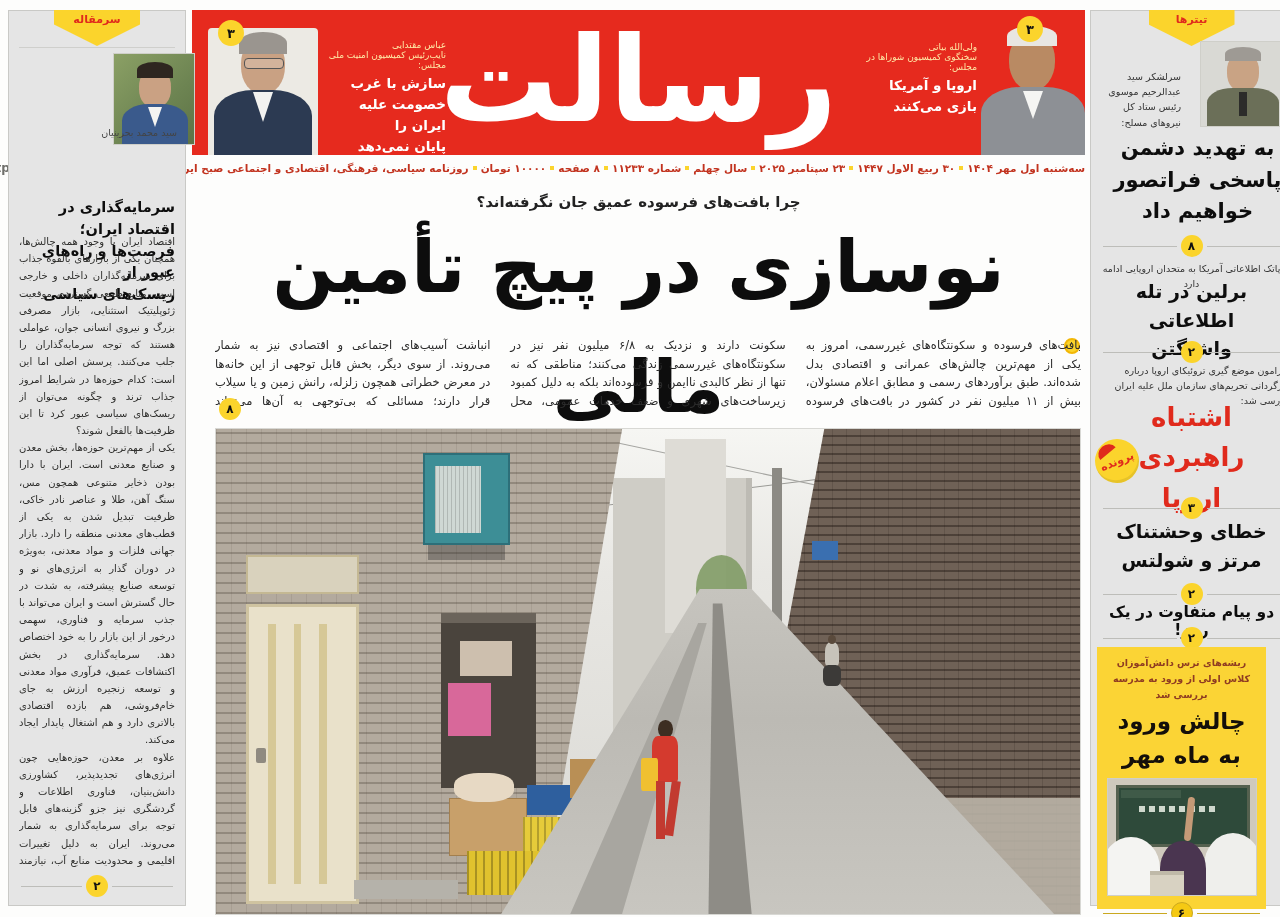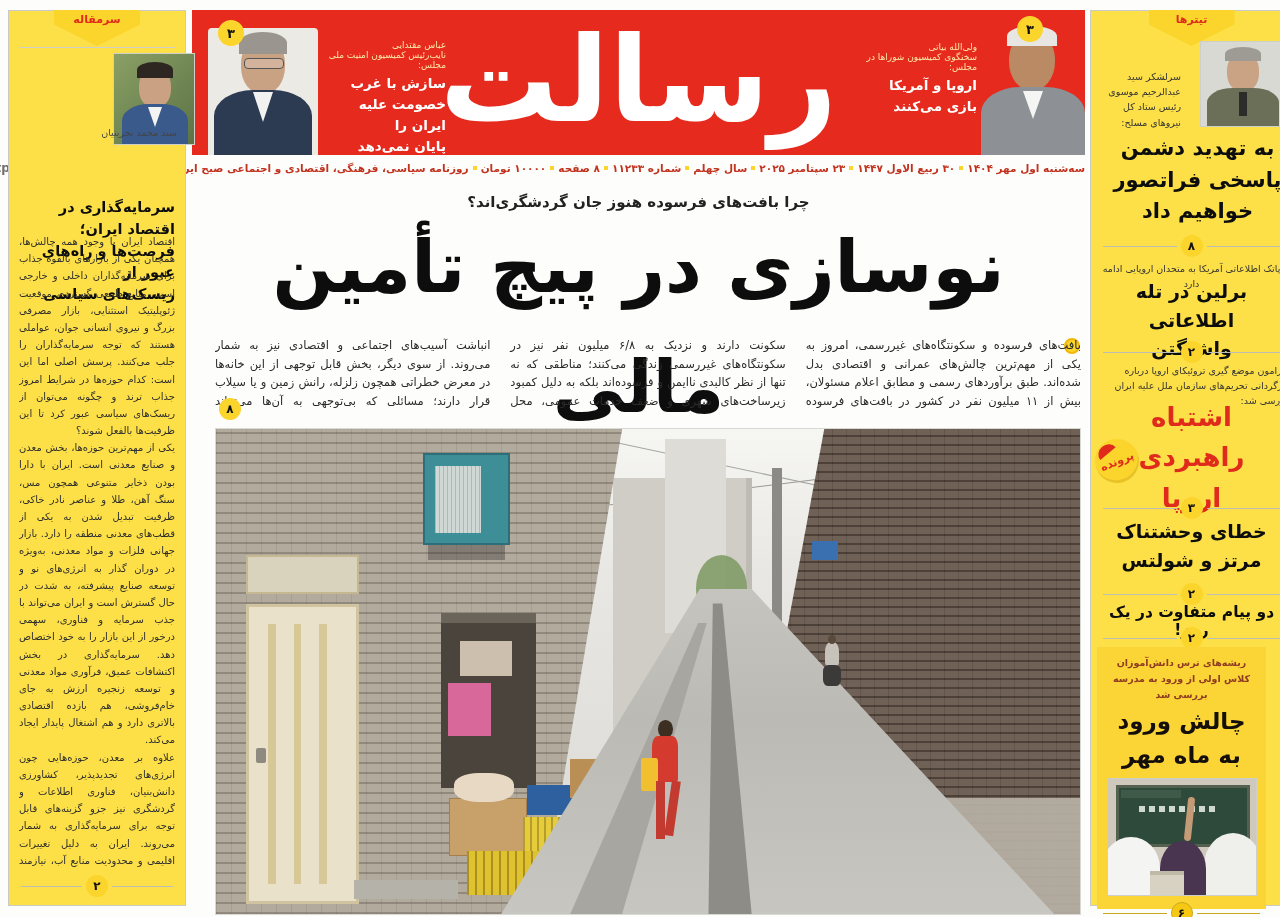--- a/index.html
+++ b/index.html
@@ -1,19 +1,19 @@
 <!DOCTYPE html>
 <html lang="fa" dir="rtl"><head>
 <meta charset="utf-8">
 <style>
   html,body{margin:0;padding:0;}
   body{width:1280px;height:917px;position:relative;background:#fdfdfc;font-family:"DejaVu Sans",sans-serif;overflow:hidden;}
   .abs{position:absolute;}
   
-  .side-col{position:absolute;top:10px;height:896px;background:#fde047;border:1px solid #c9c9c6;box-sizing:border-box;}
+  .side-col{position:absolute;top:10px;height:896px;background:#e5e5e5;border:1px solid #c9c9c6;box-sizing:border-box;}
   #editorial-col{left:8px;width:178px;}
   #headlines-col{left:1090px;width:203px;}
   .tab{position:absolute;top:-1px;left:50%;transform:translateX(-50%);width:86px;height:36px;background:#fbd42c;color:#e02a1c;font-weight:bold;font-size:11px;text-align:center;padding-top:3px;box-sizing:border-box;clip-path:polygon(0 0,100% 0,100% 40%,50% 100%,0 40%);}
   .rule{height:1px;background:#cfcfcc;}
   
   .sep{display:flex;align-items:center;gap:4px;}
   .sep .ln{flex:1;height:1px;background:#bdbdb9;}
   .pg{width:22px;height:22px;border-radius:50%;background:#fbd42c;color:#111;font-weight:bold;font-size:12px;display:flex;align-items:center;justify-content:center;flex:0 0 auto;}
   
   #band{left:192px;top:10px;width:893px;height:145px;background:#e62a1e;overflow:hidden;}
@@ -111,21 +111,21 @@
   <div id="social">
     <span class="handle">@Resalatplus</span>
     <span class="ic">▣</span>
     <span class="ic">◎</span>
     <span class="ic">➤</span>
     <span class="ydot"></span>
     <span class="site">www.resalat-news.com</span>
   </div>
 </div>
 
-<div id="lead-kicker" class="abs">چرا بافت‌های فرسوده هنوز جان گردشگری‌اند؟</div>
+<div id="lead-kicker" class="abs">چرا بافت‌های فرسوده عمیق جان نگرفته‌اند؟</div>
 <div id="lead-headline" class="abs">نوسازی در پیچ تأمین مالی</div>
 <div id="lead-orn" class="abs"></div>
 <div id="lead-intro" class="abs">بافت‌های فرسوده و سکونتگاه‌های غیررسمی، امروز به یکی از مهم‌ترین چالش‌های عمرانی و اقتصادی بدل شده‌اند. طبق برآوردهای رسمی و مطابق اعلام مسئولان، بیش از ۱۱ میلیون نفر در کشور در بافت‌های فرسوده سکونت دارند و نزدیک به ۶/۸ میلیون نفر نیز در سکونتگاه‌های غیررسمی زندگی می‌کنند؛ مناطقی که نه تنها از نظر کالبدی ناایمن و فرسوده‌اند بلکه به دلیل کمبود زیرساخت‌های شهری و ضعف خدمات عمومی، محل انباشت آسیب‌های اجتماعی و اقتصادی نیز به شمار می‌روند. از سوی دیگر، بخش قابل توجهی از این خانه‌ها در معرض خطراتی همچون زلزله، رانش زمین و یا سیلاب قرار دارند؛ مسائلی که بی‌توجهی به آن‌ها می‌تواند پیامدهای جبران‌ناپذیری برای جامعه و اقتصاد در پی داشته باشد. در چنین شرایطی، تسریع فرآیند نوسازی بافت‌های فرسوده و بازآفرینی شهری نه تنها یک ضرورت عمرانی بلکه ضرورتی راهبردی محسوب می‌شود.</div>
 <div id="lead-page" class="abs pg">۸</div>
 
 <div id="photo" class="abs">
 
   <div class="abs" style="left:30%;top:14%;width:45%;height:1px;background:#9a9a96;transform:rotate(-7deg);"></div>
   <div class="abs" style="left:35%;top:6%;width:40%;height:1px;background:#a5a5a1;transform:rotate(12deg);"></div>
 

